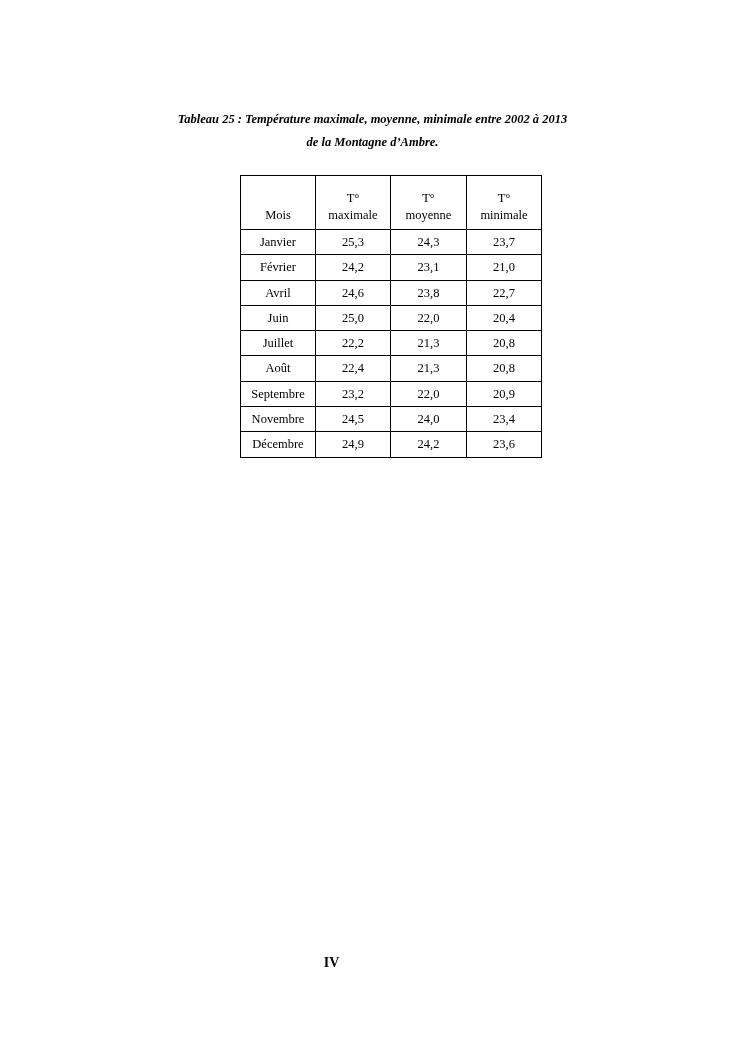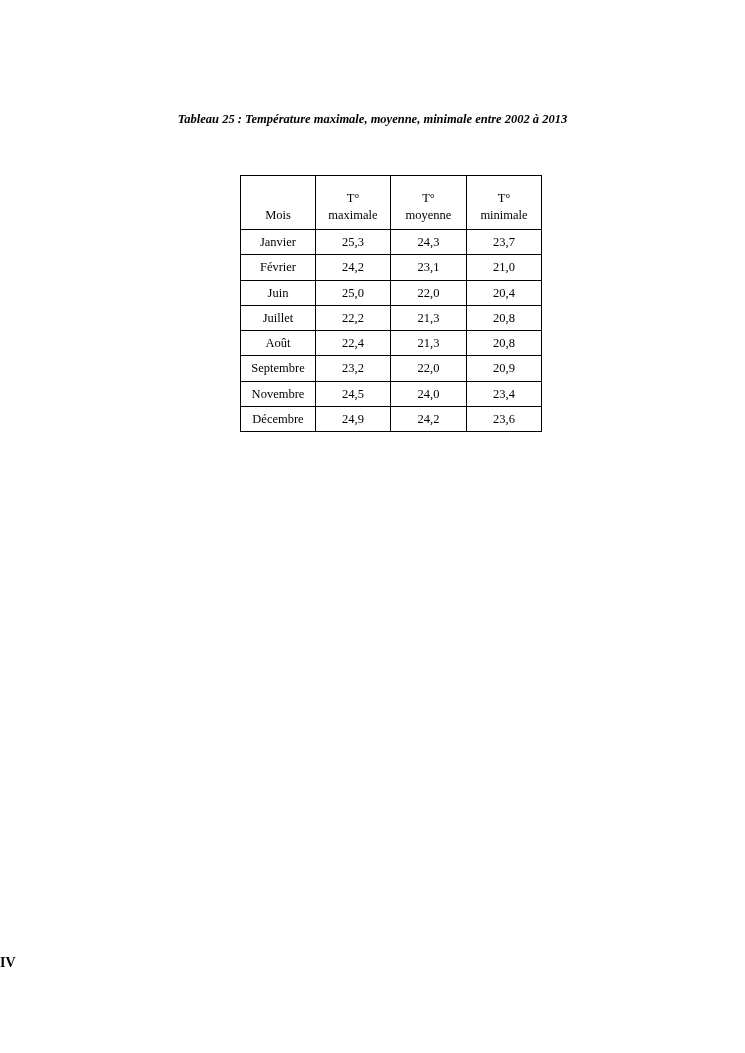--- a/index.html
+++ b/index.html
@@ -98,33 +98,34 @@
   .th-bottom {
     display: block;
   }
 
   
   .page-footer {
     position: absolute;
     left: 0;
     top: 955px;
     width: 663px;
-    text-align: left;
+    text-align: center;
     font-size: 14px;
     font-weight: bold;
     font-family: "Liberation Serif", "DejaVu Serif", serif;
   }
 </style>
 </head>
 <body>
 
 <div class="page">
 
   <div class="caption">
     <span class="caption-line"><span class="caption-label">Tableau 25</span><span class="caption-rest"> : Température maximale, moyenne, minimale entre 2002 à 2013</span></span>
+    <span class="caption-line caption-rest">de la Montagne d’Ambre.</span>
   </div>
 
   <div class="table-wrap">
     <table class="data-table">
       <colgroup>
         <col class="col-month">
         <col class="col-max">
         <col class="col-moy">
         <col class="col-min">
       </colgroup>
@@ -160,20 +161,26 @@
             <td>24,3</td>
             <td>23,7</td>
           </tr>
           <tr>
             <td>Février</td>
             <td>24,2</td>
             <td>23,1</td>
             <td>21,0</td>
           </tr>
           <tr>
+            <td>Avril</td>
+            <td>24,6</td>
+            <td>23,8</td>
+            <td>22,7</td>
+          </tr>
+          <tr>
             <td>Juin</td>
             <td>25,0</td>
             <td>22,0</td>
             <td>20,4</td>
           </tr>
           <tr>
             <td>Juillet</td>
             <td>22,2</td>
             <td>21,3</td>
             <td>20,8</td>

